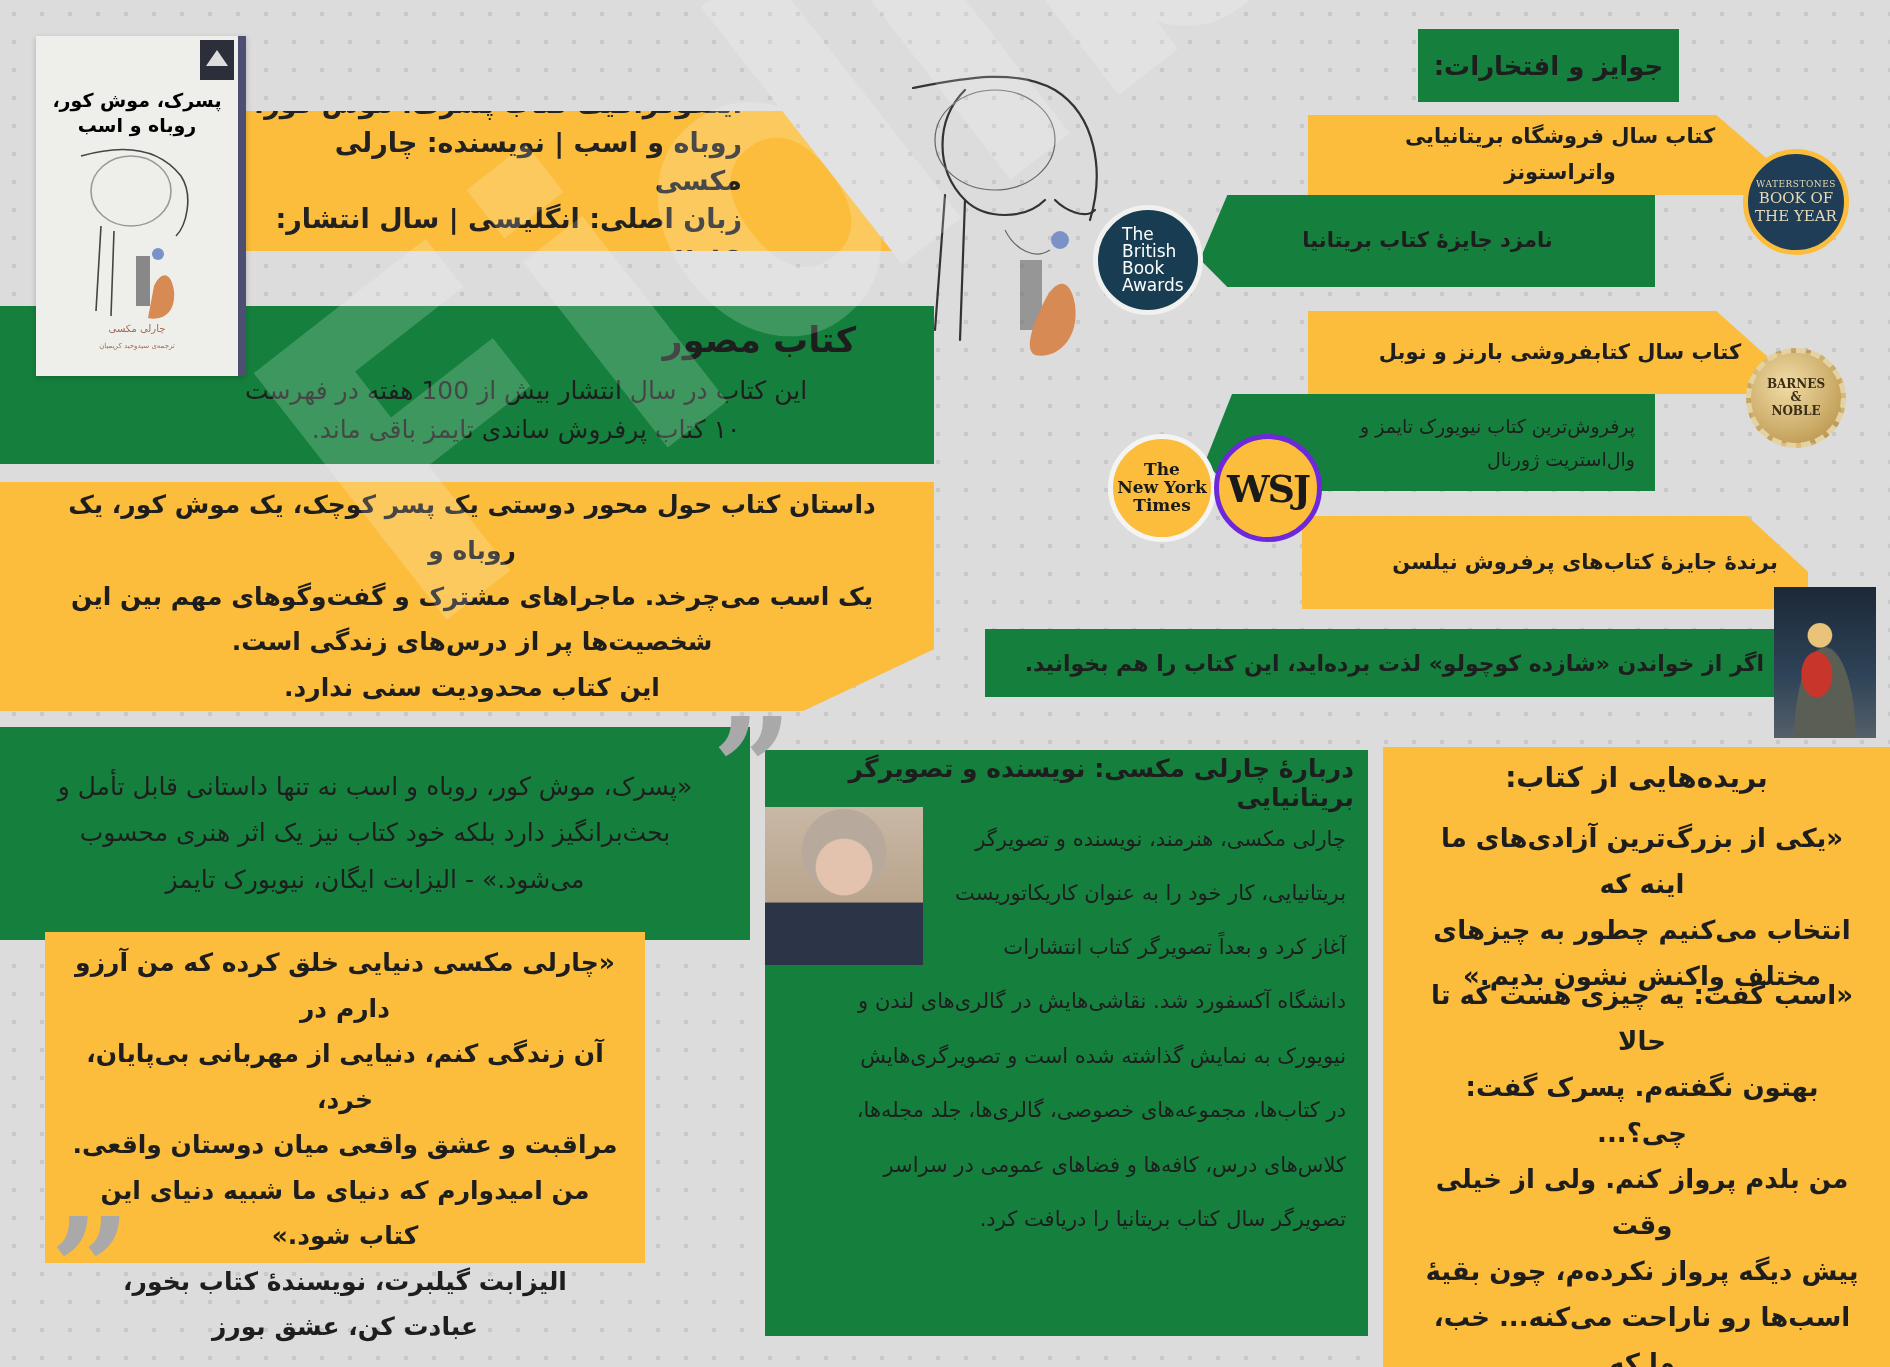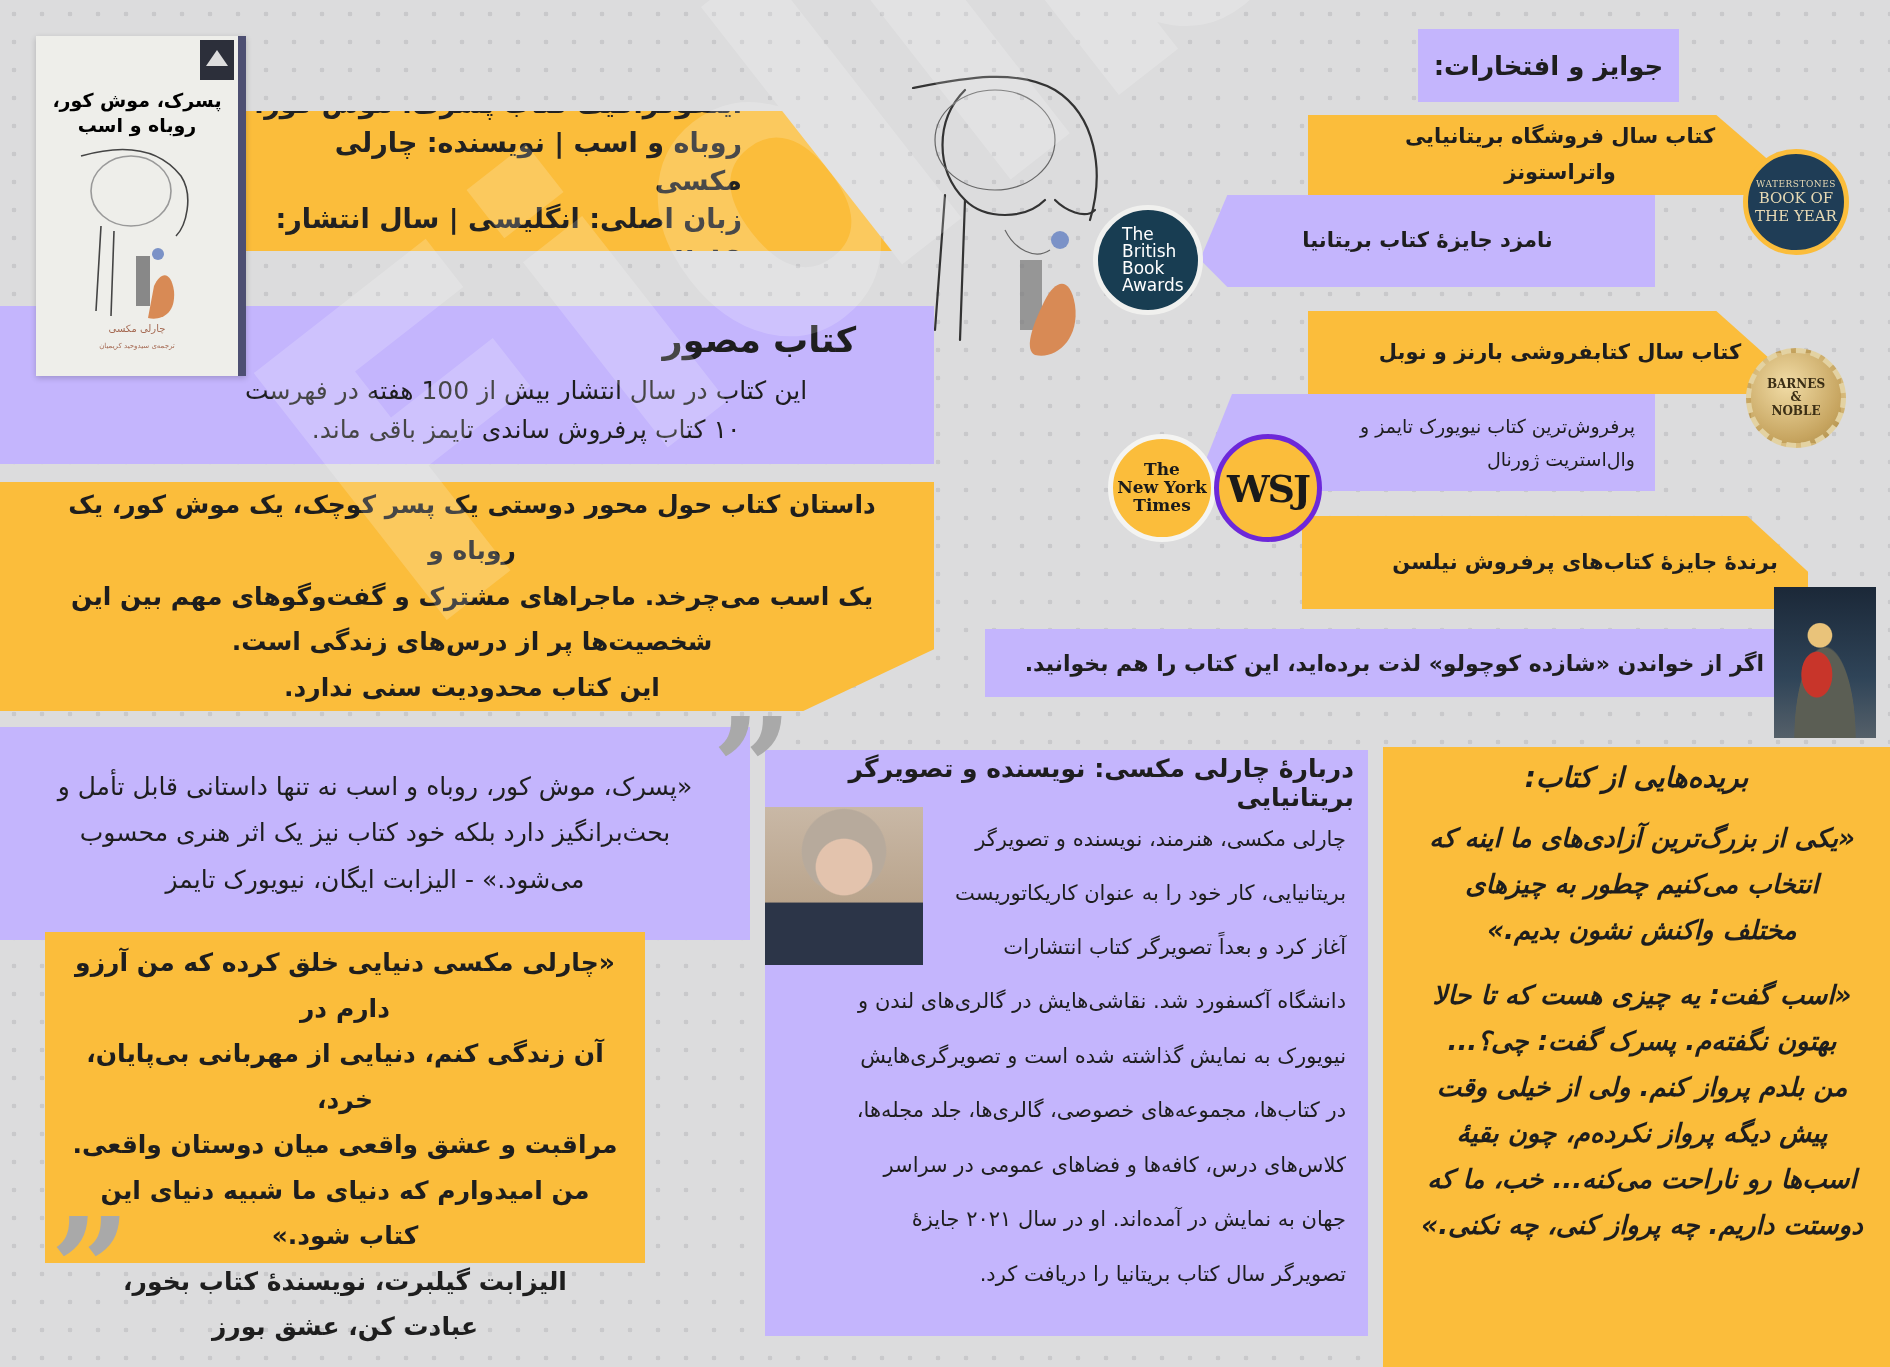--- a/index.html
+++ b/index.html
@@ -8,21 +8,21 @@
     position: relative;
     font-family: "DejaVu Sans", sans-serif;
     background-color: #dcdcdd;
     background-image: radial-gradient(circle, #c9c9cb 2.2px, transparent 2.6px);
     background-size: 28px 28px;
     color: #1e1e1e;
   }
   .abs { position: absolute; }
   .rtl { direction: rtl; }
   .yellow { background: #fbbd3b; }
-  .gray { background: #c4b5fd; }
+  .gray { background: #15803d; }
 
   
   .watermark {
     position: absolute; left: 170px; top: 330px;
     font-family: "DejaVu Sans", sans-serif; font-weight: bold;
     font-size: 430px; color: rgba(255,255,255,0.18);
     transform: rotate(-38deg); transform-origin: left top;
     letter-spacing: -10px; pointer-events: none; z-index: 30;
     white-space: nowrap;
   }
@@ -71,21 +71,21 @@
 
   
   .author { left: 765px; top: 750px; width: 603px; height: 586px; }
   .author .head { position: absolute; right: 14px; top: 4px; font-size: 25px; font-weight: bold; }
   .author .photo { position: absolute; left: 0; top: 57px; width: 158px; height: 158px;
     background: radial-gradient(circle at 50% 38%, #e3c3ad 0 22%, transparent 23%), radial-gradient(circle at 50% 28%, #b7aa9c 0 30%, transparent 31%), linear-gradient(180deg, #c9b8a6 0%, #b9a48c 60%, #2c3548 61%, #2c3548 100%); }
   .author .body { position: absolute; right: 22px; top: 62px; width: 420px; font-size: 21px; line-height: 54px; text-align: justify; text-align-last: right; }
   .author .body2 { position: absolute; right: 22px; top: 224px; width: 560px; font-size: 21px; line-height: 54.5px; text-align: justify; text-align-last: right; }
 
   
-  .excerpts { left: 1383px; top: 747px; width: 507px; height: 620px; font-style: italic; }
+  .excerpts { left: 1383px; top: 747px; width: 507px; height: 620px; }
   .excerpts .head { position:absolute; top: 14px; width:100%; text-align: center; font-size: 28px; font-weight: bold; }
   .excerpts .q { position:absolute; left: 35px; right: 24px; text-align: center; font-size: 26px; line-height: 46px; font-weight: bold; }
 
   
   .awards-head { left: 1418px; top: 29px; width: 261px; height: 73px; display:flex; align-items:center; justify-content:center; font-size: 26px; font-weight: bold; }
   .award { display:flex; align-items:center; justify-content:center; font-size: 21px; font-weight: bold; }
   .award .t { text-align: center; line-height: 1.7; }
   .aw-y { clip-path: polygon(0 0, 88% 0, 100% 60%, 100% 100%, 0 100%); }
   .aw-g { clip-path: polygon(6% 0, 100% 0, 100% 100%, 6% 100%, 0 70%); }
 
@@ -199,21 +199,20 @@
   <div class="body">
     <div>چارلی مکسی، هنرمند، نویسنده و تصویرگر</div>
     <div>بریتانیایی، کار خود را به عنوان کاریکاتوریست</div>
     <div>آغاز کرد و بعداً تصویرگر کتاب انتشارات</div>
   </div>
   <div class="body2">
     <div>دانشگاه آکسفورد شد. نقاشی‌هایش در گالری‌های لندن و</div>
     <div>نیویورک به نمایش گذاشته شده است و تصویرگری‌هایش</div>
     <div>در کتاب‌ها، مجموعه‌های خصوصی، گالری‌ها، جلد مجله‌ها،</div>
     <div>کلاس‌های درس، کافه‌ها و فضاهای عمومی در سراسر</div>
-    <div>جهان به نمایش در آمده‌اند. او در سال ۲۰۲۱ جایزهٔ</div>
     <div>تصویرگر سال کتاب بریتانیا را دریافت کرد.</div>
   </div>
 </div>
 
 <div class="abs yellow excerpts rtl">
   <div class="head">بریده‌هایی از کتاب:</div>
   <div class="q" style="top:68px;">
     <div>«یکی از بزرگ‌ترین آزادی‌های ما اینه که</div>
     <div>انتخاب می‌کنیم چطور به چیزهای</div>
     <div>مختلف واکنش نشون بدیم.»</div>

